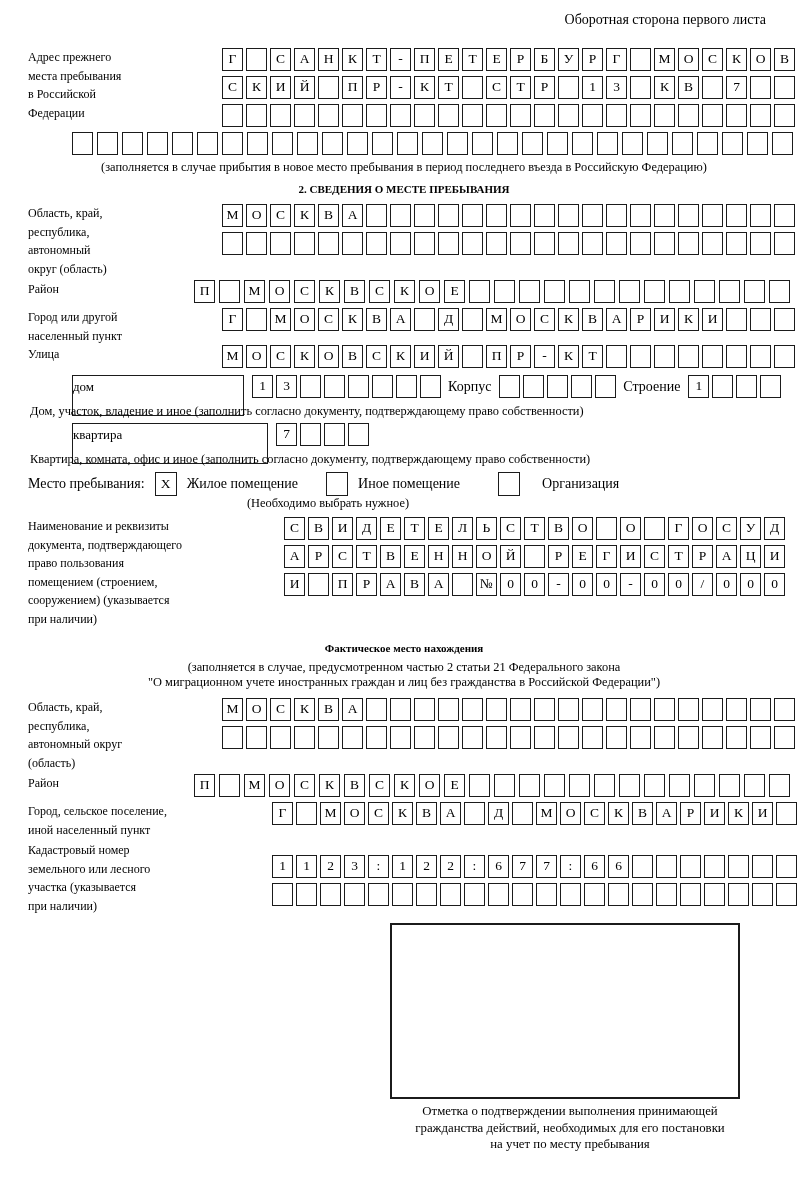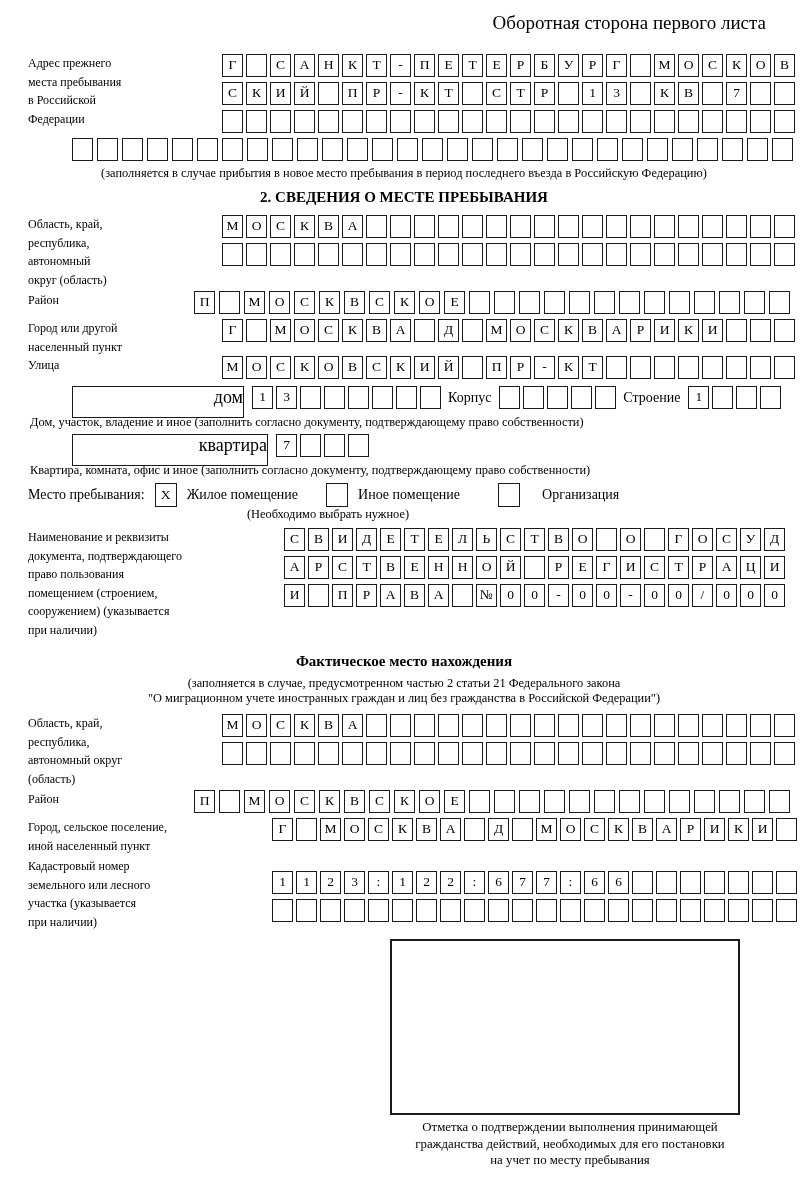--- a/index.html
+++ b/index.html
@@ -4,21 +4,21 @@
 <style>
   html,body { margin:0; padding:0; background:#ffffff; }
   body {
     width:800px; height:1180px;
     font-family:"Liberation Serif", serif;
     color:#000;
     overflow:hidden;
   }
   .page { padding:12px 20px 0 28px; position:relative; }
 
-  .top-note { text-align:right; font-size:19px; padding-right:14px; margin-bottom:20px; }
+  .top-note { text-align:right; font-size:14px; padding-right:14px; margin-bottom:20px; }
 
   
   .cellrow { white-space:nowrap; height:28px;padding-left:44px; }
   .cell {
     display:inline-block; box-sizing:border-box;
     width:21px; height:23px;
     border:1.6px solid #1b1b1b;
     margin-right:3px;
     text-align:center; font-size:13.5px; line-height:20px;
     vertical-align:top; overflow:hidden;
@@ -28,26 +28,26 @@
   .form-row { display:flex; align-items:flex-start; }
   .lbl { font-size:12px; line-height:18.5px; flex-shrink:0; }
   .w150 { width:150px; }
   .w122 { width:122px; }
   .w200 { width:200px; }
   .w212 { width:212px; }
 
   .caption { font-size:12.4px; }
   .caption-c { text-align:center; }
 
-  .sec-title { text-align:center; font-weight:bold; font-size:15px; margin:8px 0 9px 0; }
+  .sec-title { text-align:center; font-weight:bold; font-size:11px; margin:8px 0 9px 0; }
 
   .widebox {
     display:inline-block; box-sizing:border-box;
-    height:32px; border:1.6px solid #1b1b1b;
-    text-align:right; font-size:18px; line-height:21px;
+    height:41px; border:1.6px solid #1b1b1b;
+    text-align:left; font-size:13px; line-height:21px;
     vertical-align:top; margin-right:8px;
   }
   .inline-lbl { font-size:14px; display:inline-block; vertical-align:top; line-height:24px; margin:0 8px 0 4px; }
 
   .chk-row { font-size:14px; margin-top:5px; display:flex; align-items:center; }
   .checkbox {
     display:inline-block; box-sizing:border-box;
     width:22px; height:24px; border:1.6px solid #1b1b1b;
     text-align:center; font-size:13.5px; line-height:21px;
     margin:0 10px;

